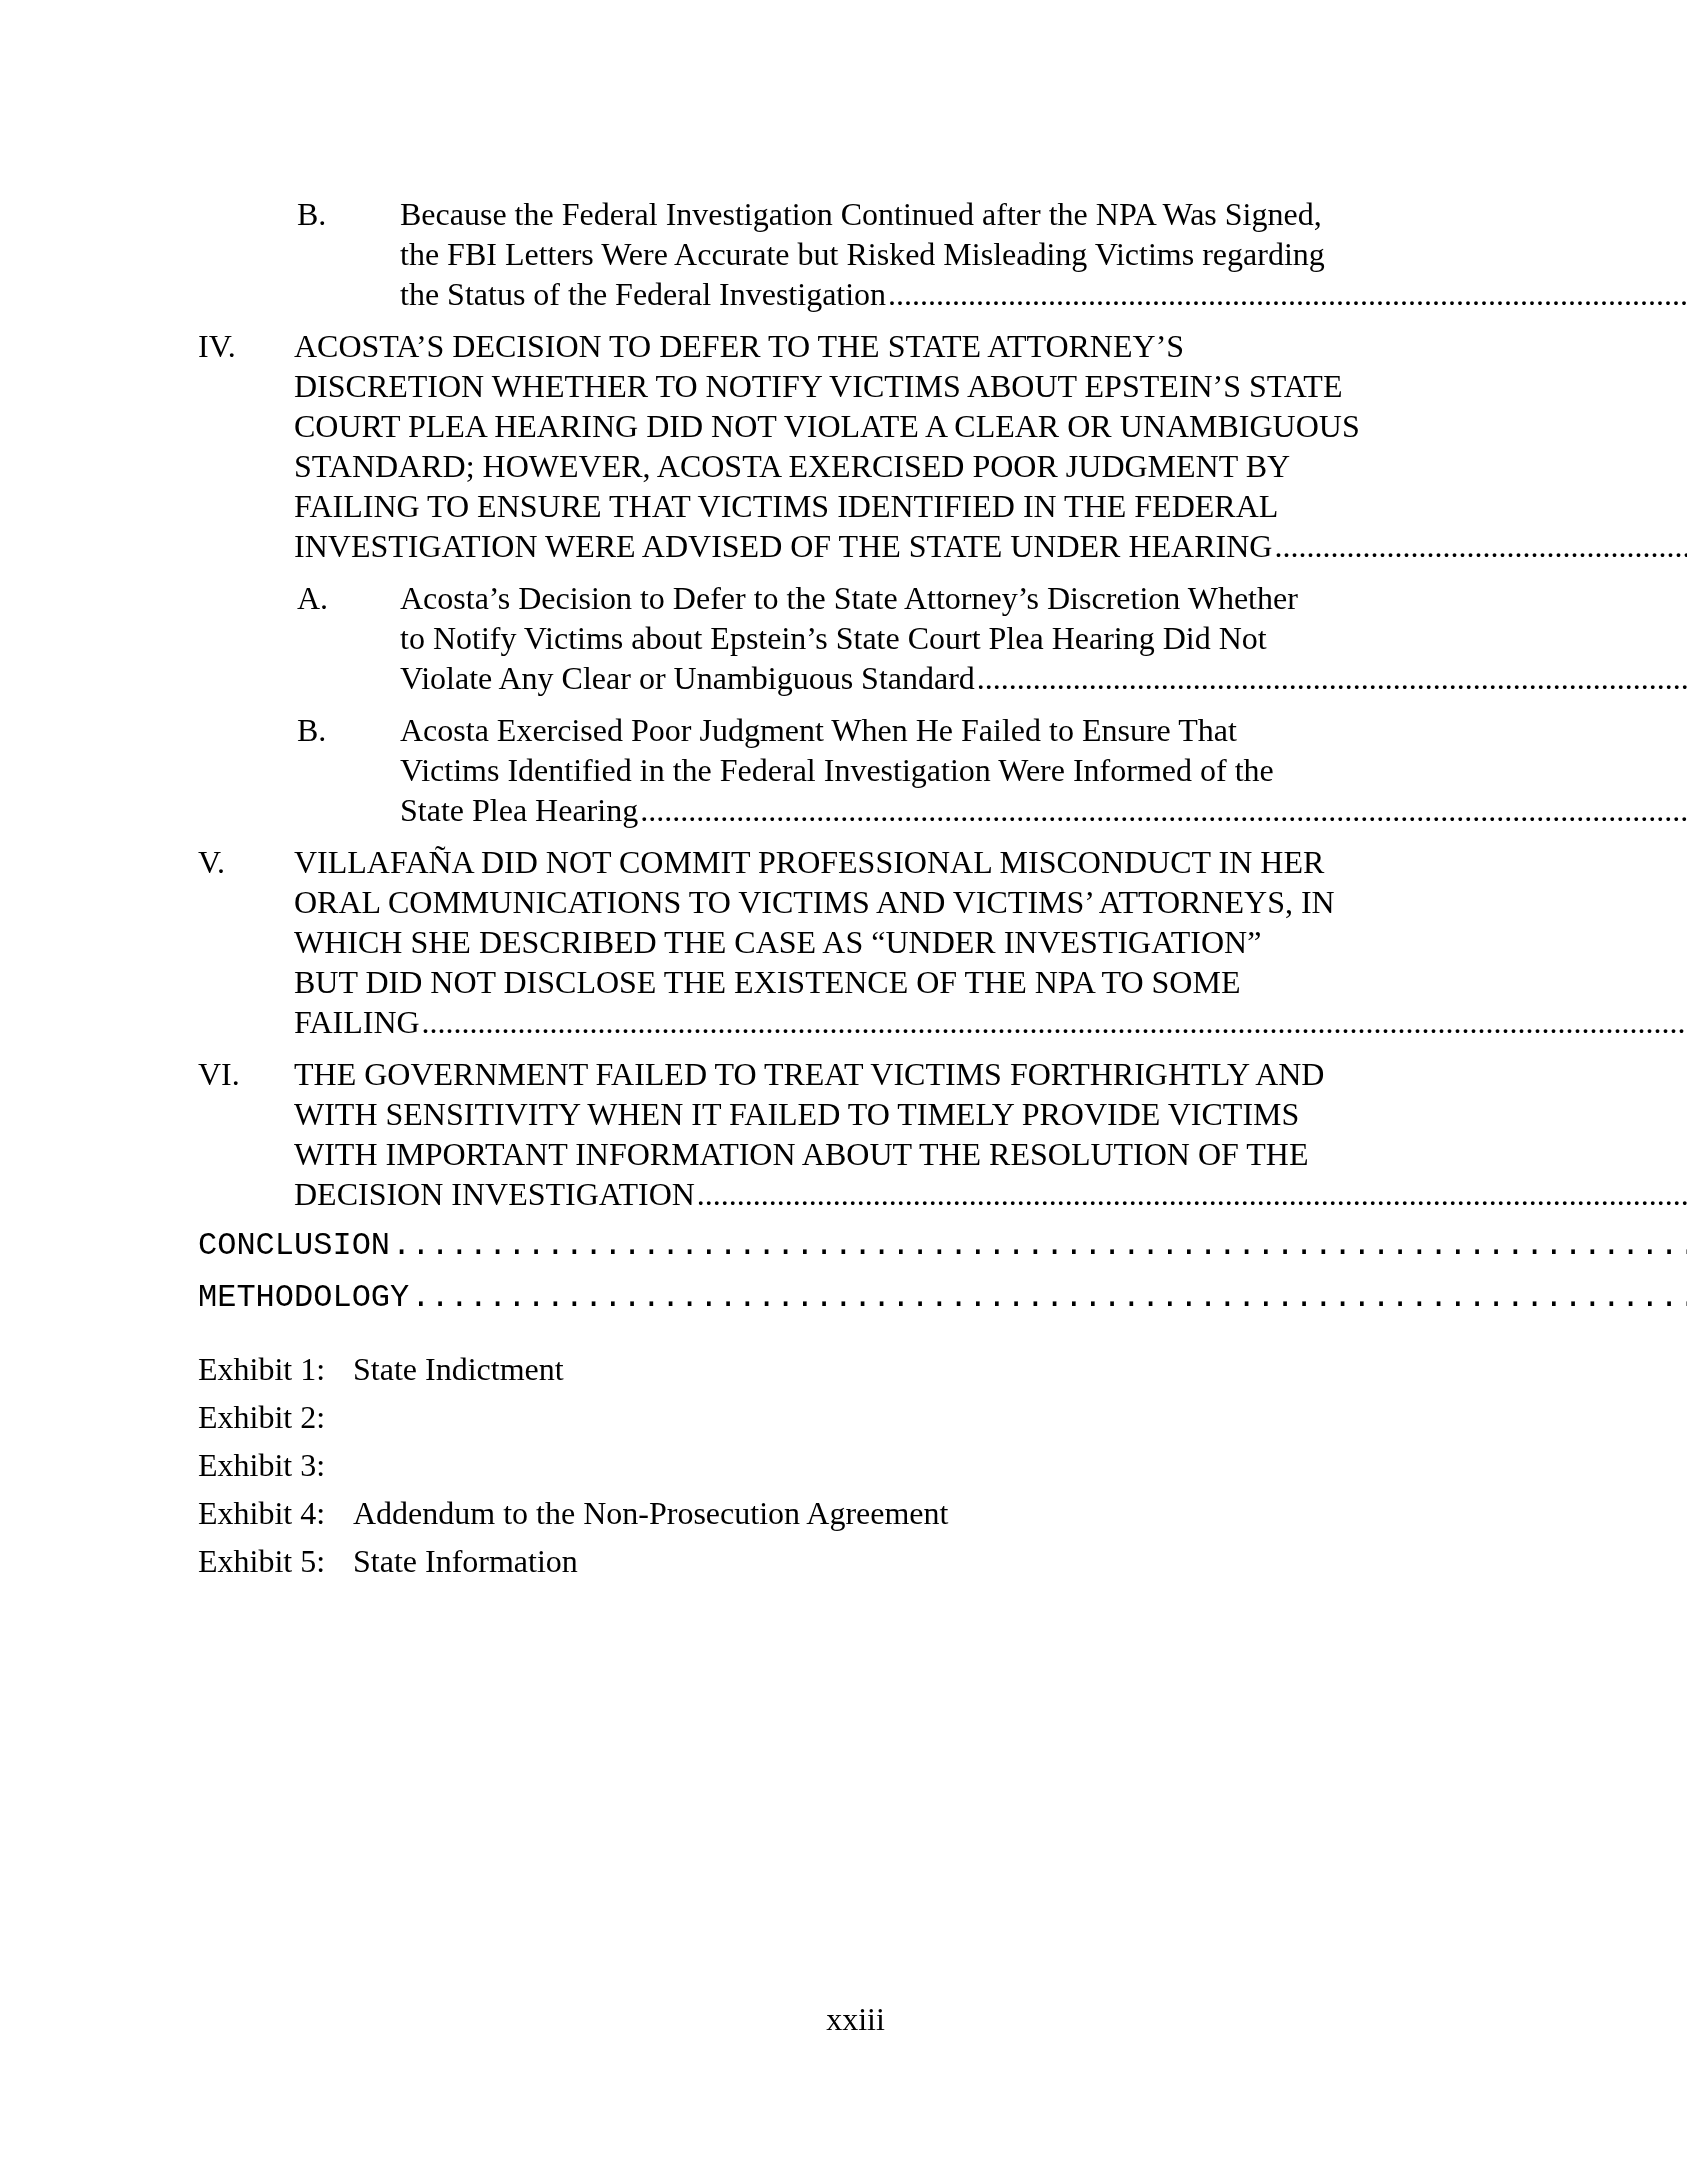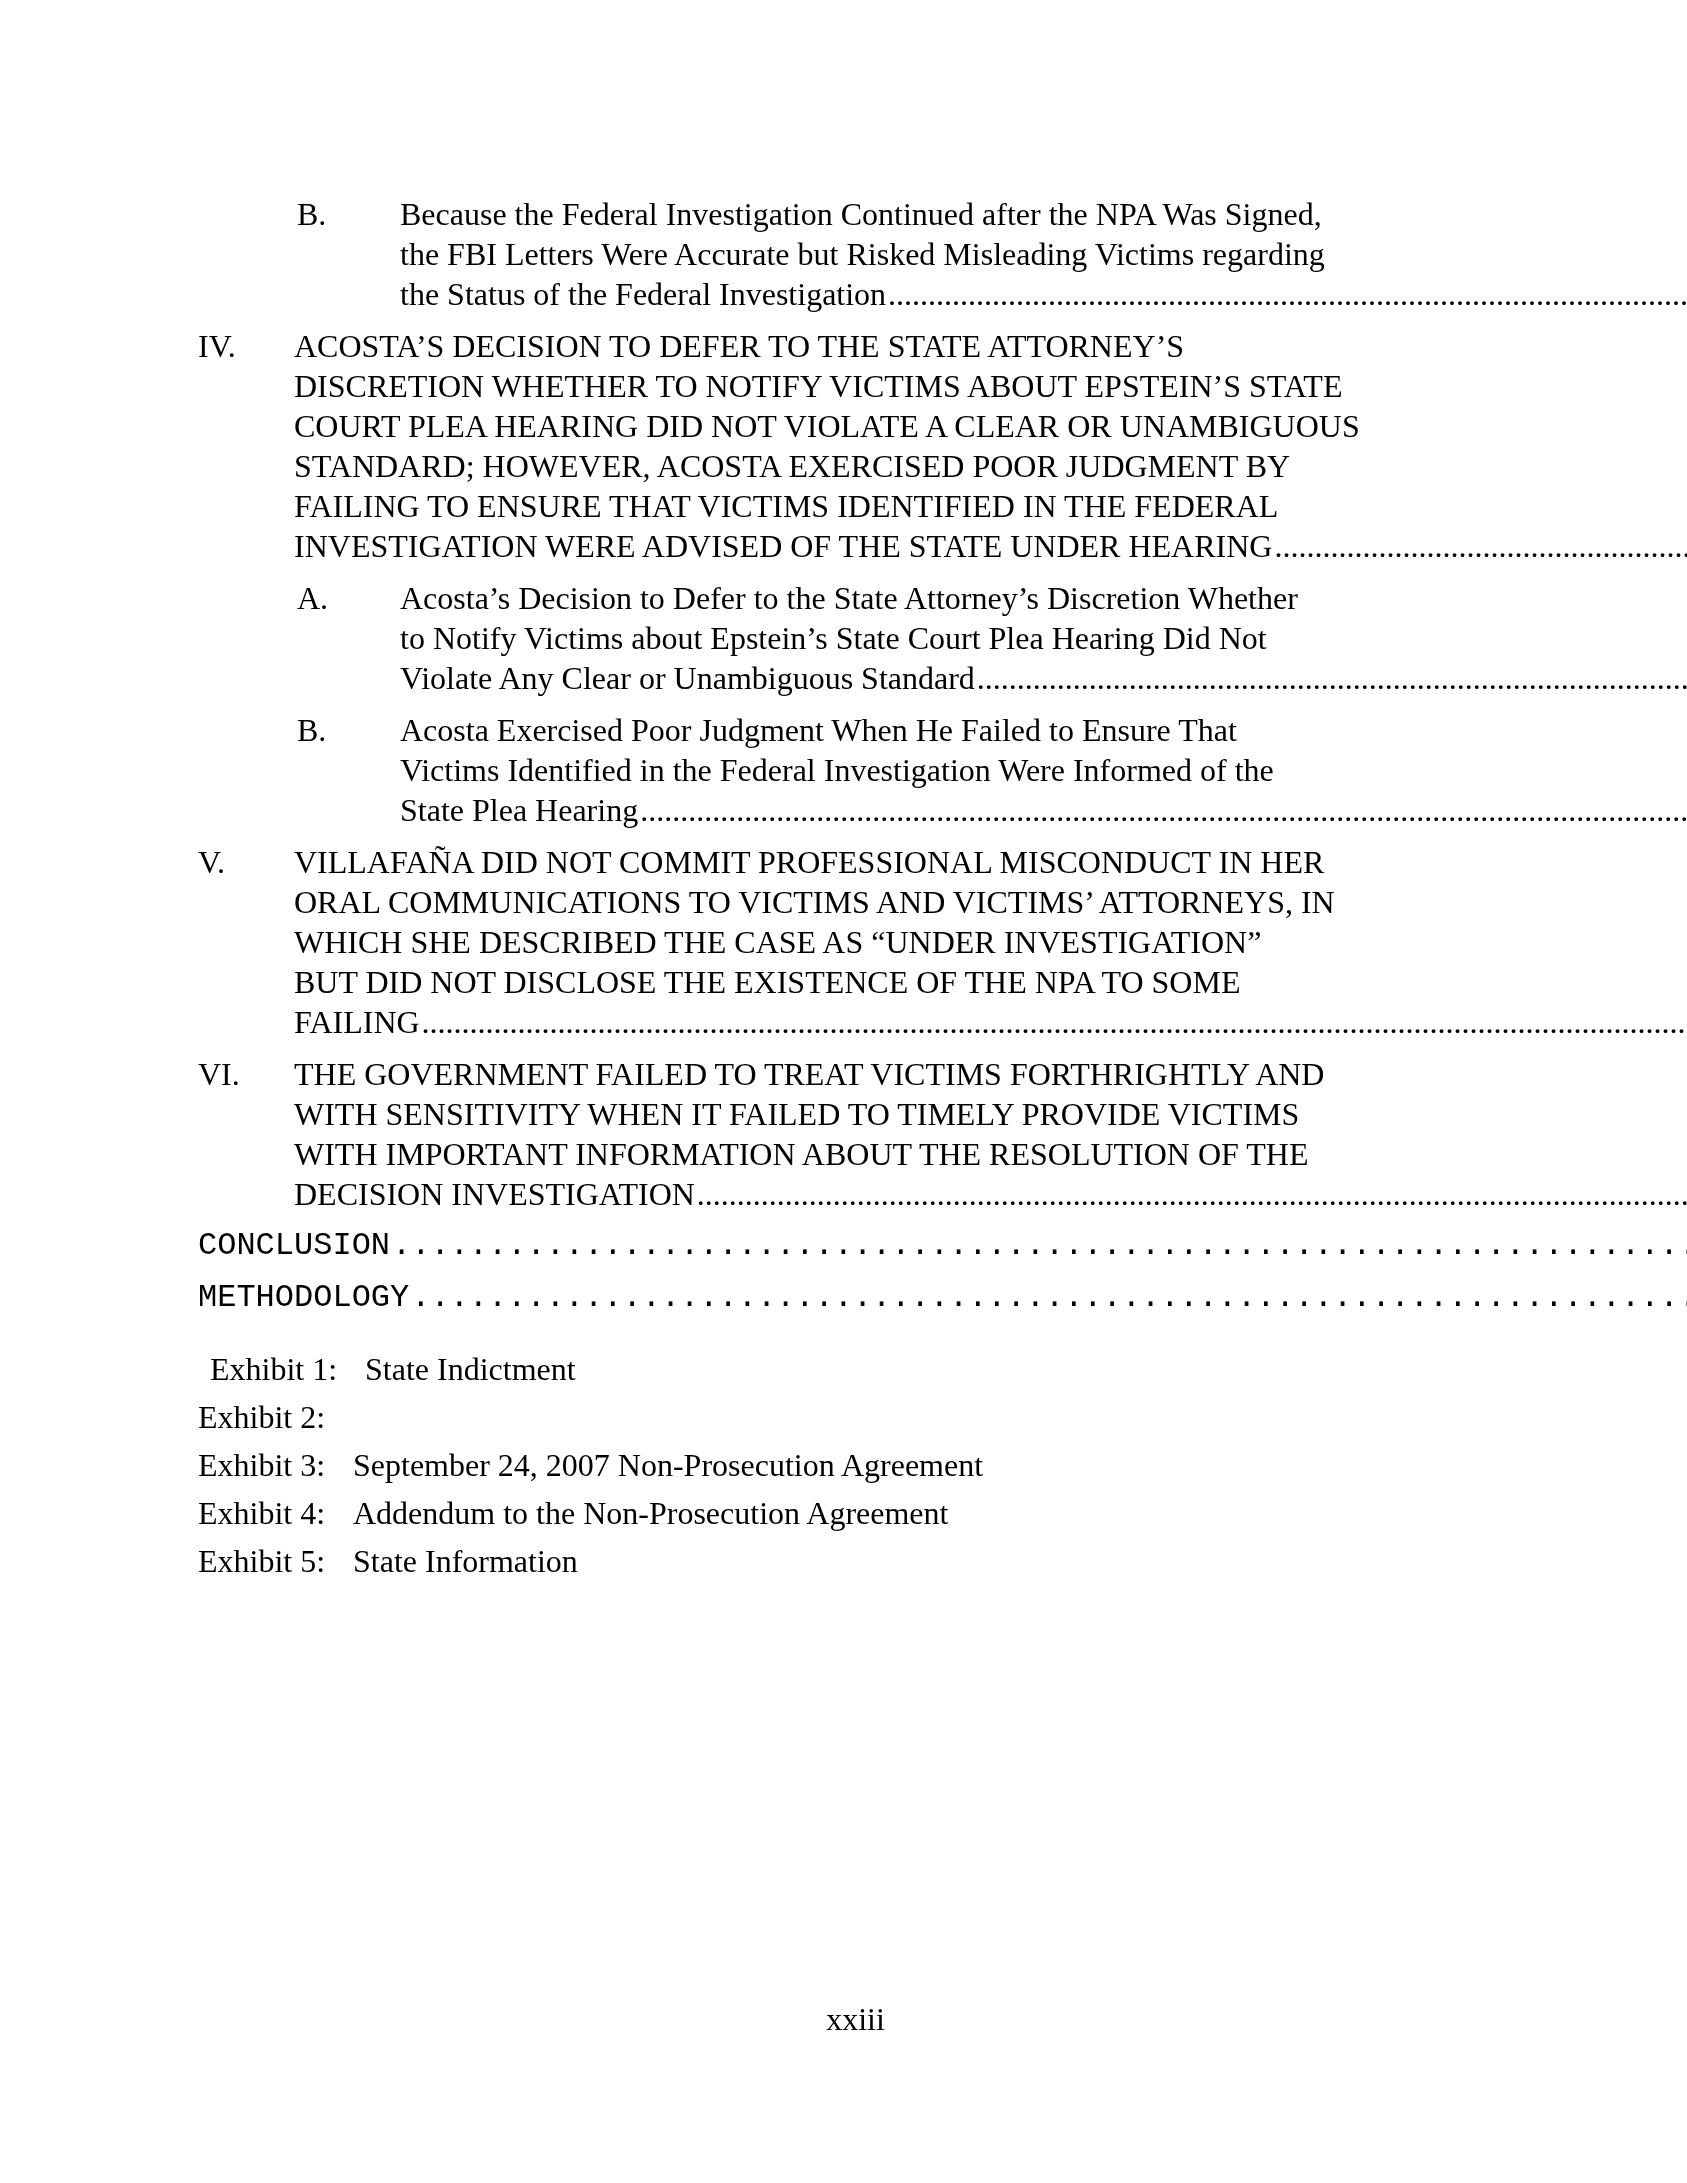--- a/index.html
+++ b/index.html
@@ -42,21 +42,21 @@
     min-width: 13.2px;
     margin: 0 2px;
   }
   .exhibits { margin-top: 31px; }
   .exhibit {
     display: grid;
     grid-template-columns: 155px 1fr;
     margin-top: 8px;
     white-space: nowrap;
   }
-  .exhibit:first-child { margin-top: 0; margin-left: 12px; }
+  .exhibit:first-child { margin-top: 0; }
   .footer {
     position: absolute;
     top: 1999px;
     left: 12px;
     width: 100%;
     text-align: center;
   }
 </style>
 </head>
 <body>
@@ -171,21 +171,20 @@
     <div class="exhibits">
       <div class="exhibit">
         <span class="exlbl">Exhibit 1:</span>
         <span class="extitle">State Indictment</span>
       </div>
       <div class="exhibit">
         <span class="exlbl">Exhibit 2:</span>
       </div>
       <div class="exhibit">
         <span class="exlbl">Exhibit 3:</span>
-        <span class="extitle">September 24, 2007 Non-Prosecution Agreement</span>
       </div>
       <div class="exhibit">
         <span class="exlbl">Exhibit 4:</span>
         <span class="extitle">Addendum to the Non-Prosecution Agreement</span>
       </div>
       <div class="exhibit">
         <span class="exlbl">Exhibit 5:</span>
         <span class="extitle">State Information</span>
       </div>
     </div>

